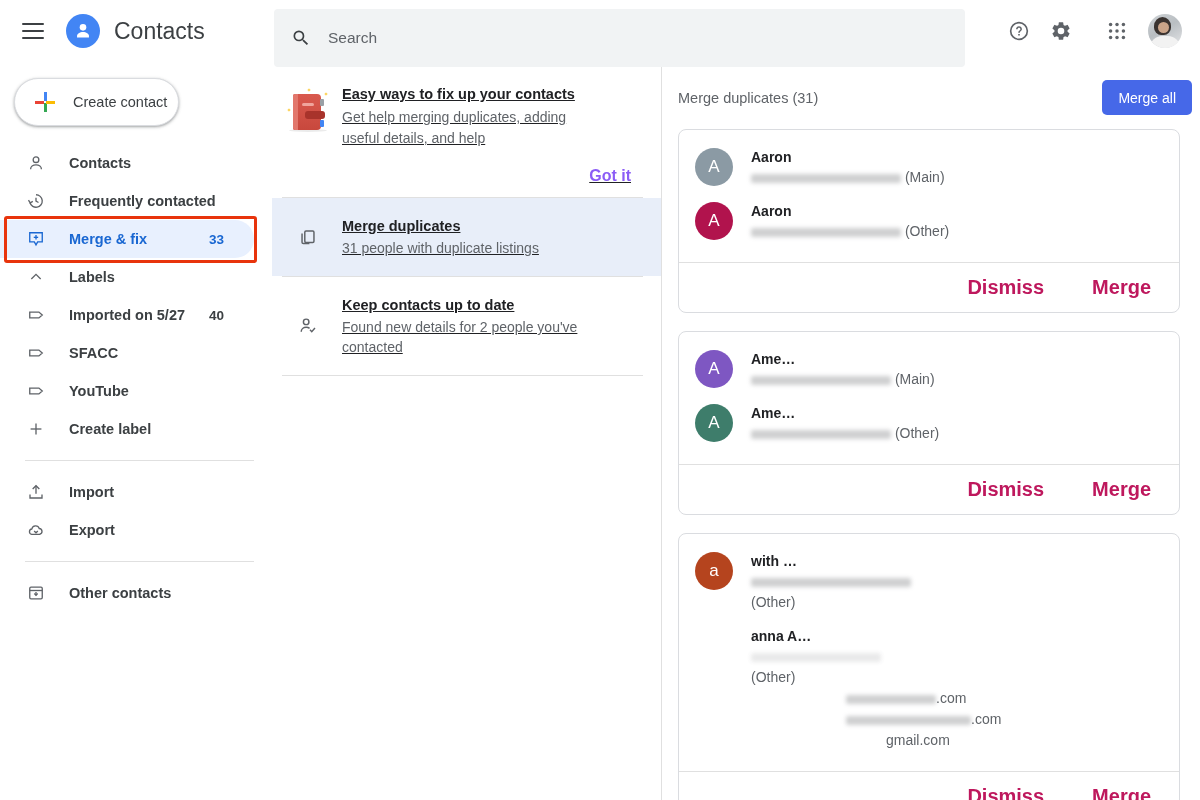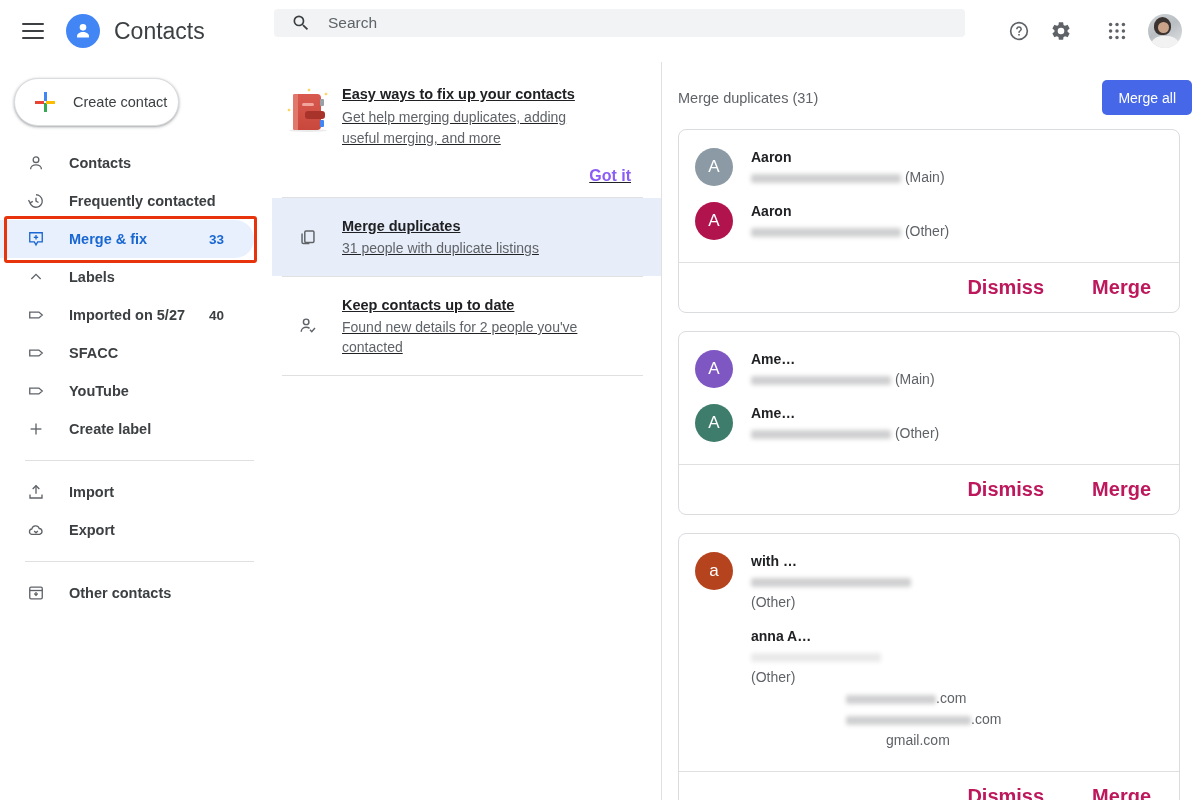--- a/index.html
+++ b/index.html
@@ -39,21 +39,21 @@
   .brand-logo svg { width: 22px; height: 22px; fill: #fff; }
   .brand-title {
     margin-left: 14px;
     font-size: 23px;
     color: #3c4043;
     letter-spacing: 0px;
   }
 
   .search-wrap {
     position: absolute; left: 274px; top: 9px;
-    width: 691px; height: 28px;
+    width: 691px; height: 58px;
     background: #f1f3f4;
     border-radius: 4px;
     display: flex; align-items: center;
     cursor: text;
   }
   .search-icon { margin-left: 16px; width: 22px; height: 22px; display:flex; align-items:center; justify-content:center;}
   .search-icon svg { width:20px; height:20px; fill:#3c4043; }
   .search-input {
     border: none; background: transparent; outline: none;
     font-family: "Liberation Sans", sans-serif;
@@ -490,21 +490,21 @@
         <span class="cover"></span>
           <span class="spine"></span>
         <span class="dash"></span>
           <span class="tab"></span>
         <span class="r1"></span>
           <span class="r2"></span>
       </div>
     </div>
     <div class="sugg-text">
       <div class="sugg-title">Easy ways to fix up your contacts</div>
-      <div class="sugg-desc">Get help merging duplicates, adding useful merging, and more</div>
+      <div class="sugg-desc">Get help merging duplicates, adding useful details, and help</div>
     </div>
   </div>
 
   <div class="got-it-row">
     <span class="got-it">Got it</span>
   </div>
 
   <div class="mid-divider"></div>
 
   <div class="task-row selected">

